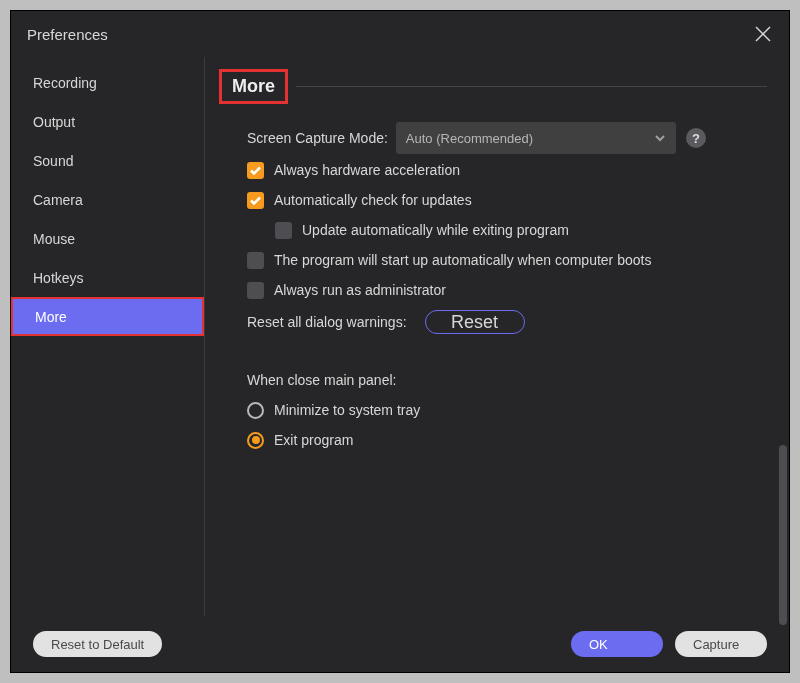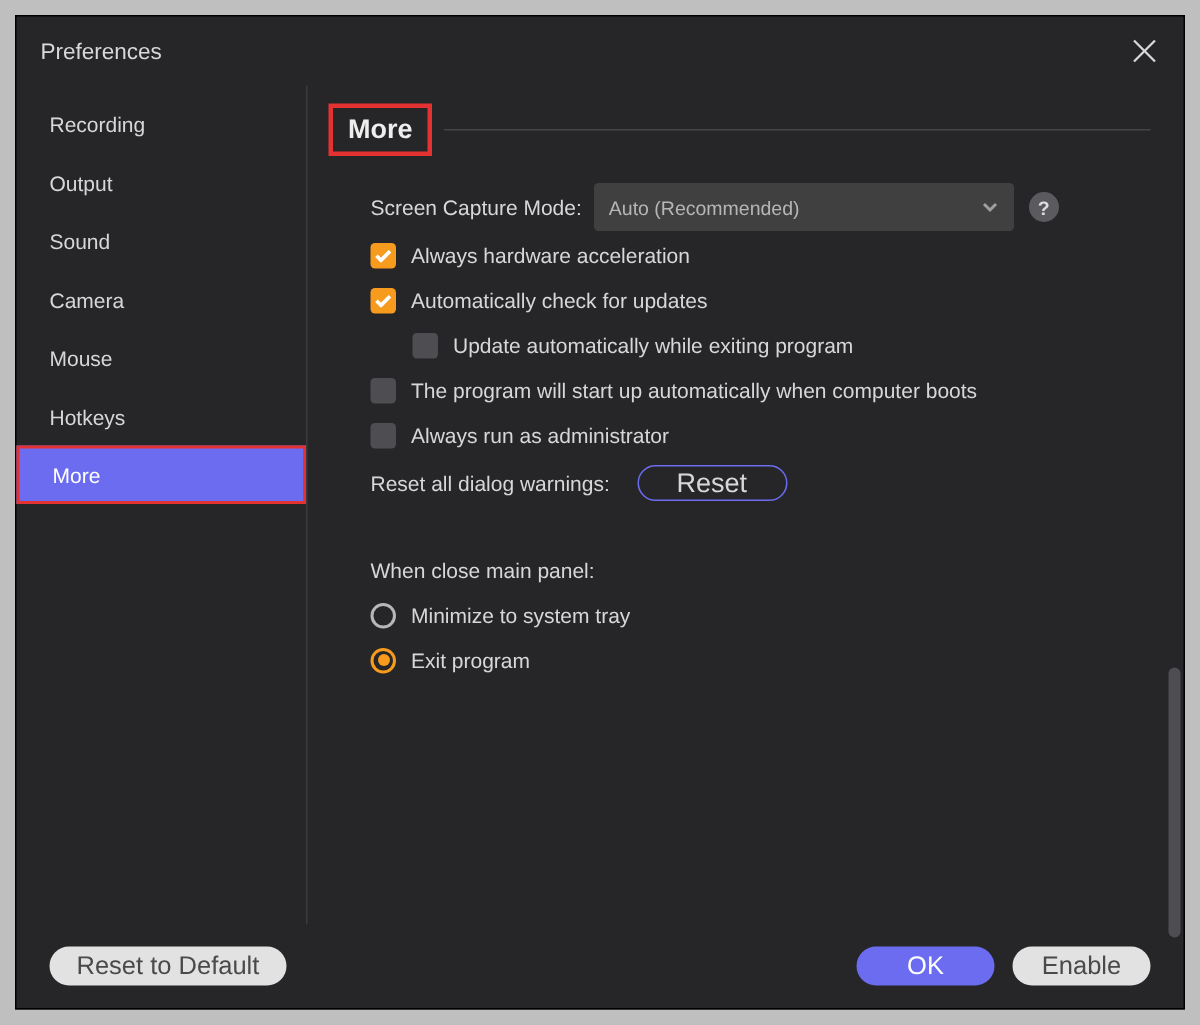--- a/index.html
+++ b/index.html
@@ -78,21 +78,21 @@
     .radio.sel { border-color: #f69b1d; }
     .radio.sel::after { content: ""; width: 8px; height: 8px; border-radius: 50%; background: #f69b1d; }
 
     .scroll-stub { position: absolute; right: 2px; top: 388px; width: 8px; height: 180px; background: #4e4e52; border-radius: 4px; }
 
     .footer {
       height: 56px; display: flex; align-items: center; padding: 0 22px;
     }
     .pill {
       height: 26px; border-radius: 13px; display: flex; align-items: center;
-      justify-content: center; font-size: 17px; cursor: pointer; padding: 0 18px;
+      font-size: 13px; cursor: pointer; padding: 0 18px;
     }
     .pill.light { background: #e2e2e2; color: #4a4a4a; }
     .pill.primary { background: #6b6cf0; color: #fff; width: 92px; }
     .pill.cancel { background: #e2e2e2; color: #4a4a4a; width: 92px; }
     .spacer { flex: 1; }
     .footer .pill + .pill { margin-left: 12px; }
   </style>
 </head>
 <body>
 
@@ -217,17 +217,17 @@
 
   <div class="footer">
     <div class="pill light">
       <span>Reset to Default</span>
     </div>
     <div class="spacer"></div>
     <div class="pill primary">
       <span>OK</span>
     </div>
     <div class="pill cancel">
-      <span>Enable</span>
+      <span>Capture</span>
     </div>
   </div>
 
 </div>
 
 </body></html>

